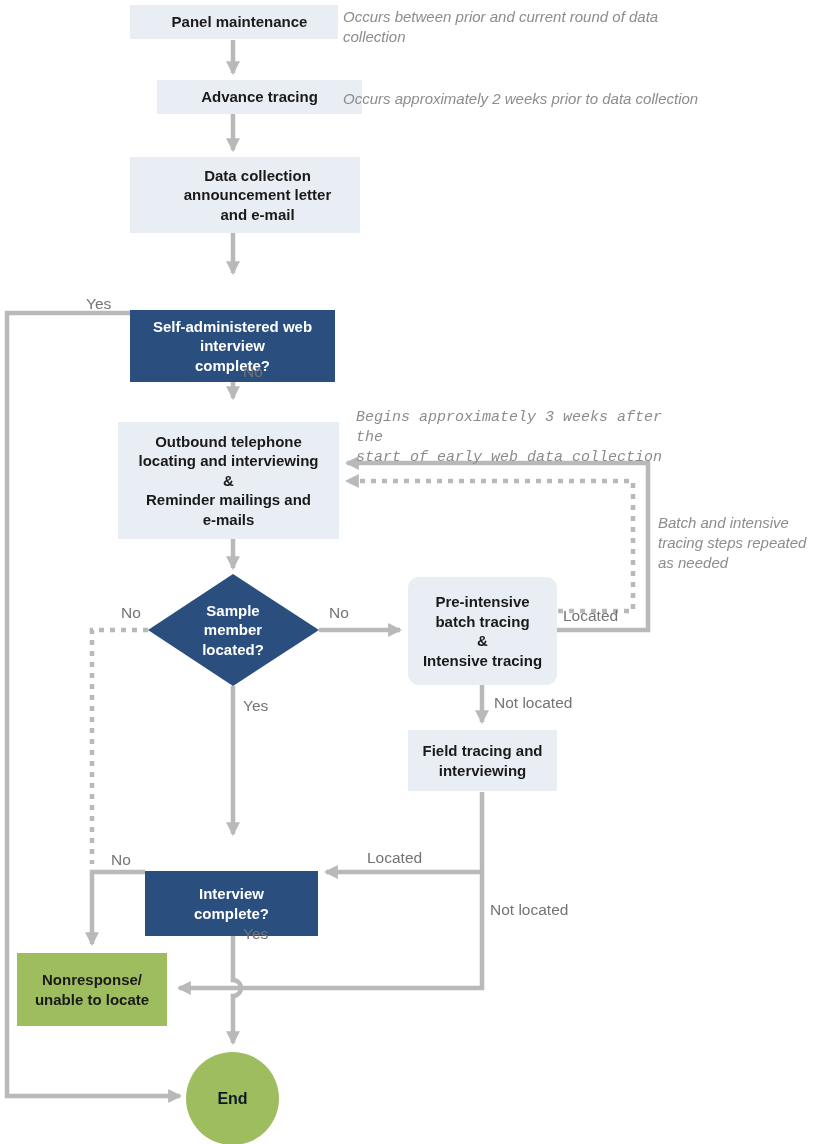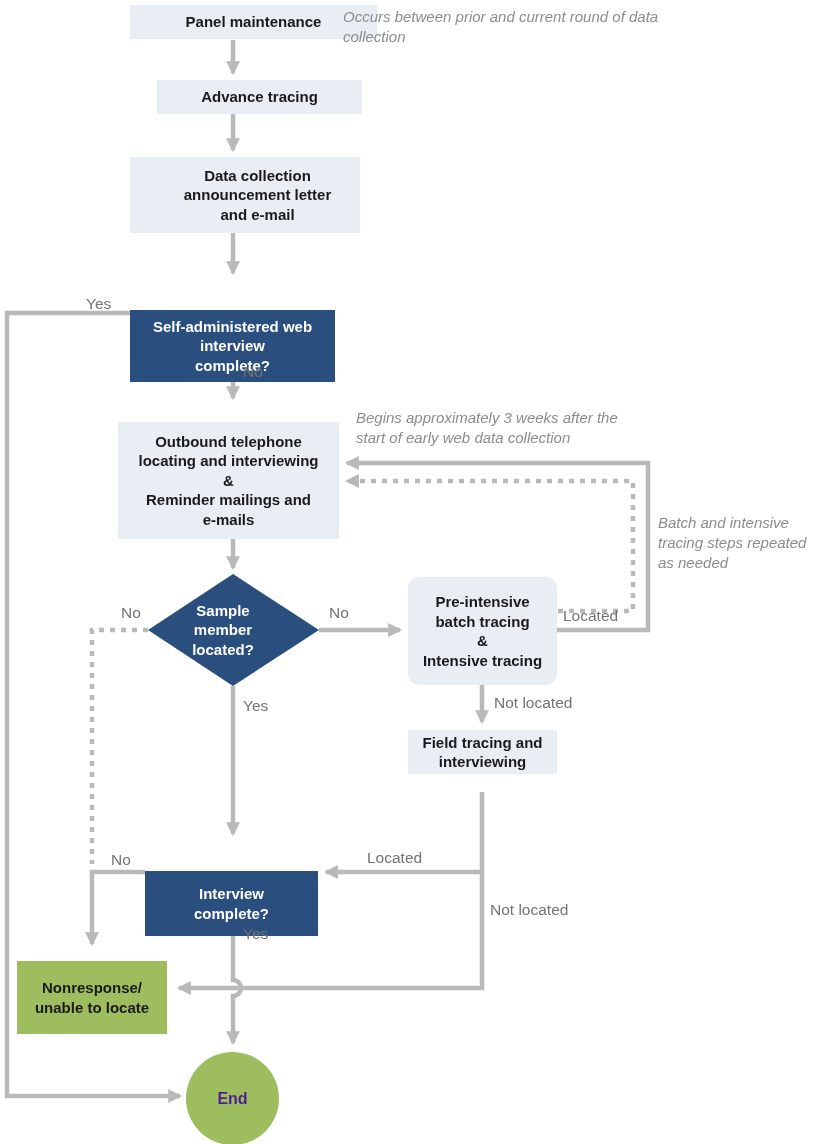--- a/index.html
+++ b/index.html
@@ -16,21 +16,21 @@
   .box.dark{background:#2a4e7e;color:#ffffff;margin-top:30px;}
   .box.green{background:#9dbd5e;}
   .diamond-label{
     position:absolute;display:flex;align-items:center;justify-content:center;
     text-align:center;white-space:pre-line;color:#ffffff;font-weight:bold;
     font-size:15px;line-height:1.3;
   }
   .end-circle{
     position:absolute;border-radius:50%;background:#9dbd5e;
     display:flex;align-items:center;justify-content:center;
-    font-weight:bold;font-size:16px;color:#4c1d95;
+    font-weight:bold;font-size:16px;color:#0f172a;
   }
   .elabel{position:absolute;font-size:15.5px;color:#737373;white-space:nowrap;}
   .note{
     position:absolute;font-size:15px;font-style:italic;color:#8c8c8c;
     line-height:1.33;white-space:pre-line;
   }
 </style>
 </head>
 <body>
 
@@ -56,71 +56,72 @@
       <path d="M547,611 L633,611 L633,481 L347,481" stroke-dasharray="5 6" marker-end="url(#arw)"></path>
       <path d="M482,685 L482,722" marker-end="url(#arw)"></path>
       <path d="M482,792 L482,988 L179,988" marker-end="url(#arw)"></path>
       <path d="M482,872 L326,872" marker-end="url(#arw)"></path>
       <path d="M233,686 L233,834" marker-end="url(#arw)"></path>
       <path d="M233,906 L233,980 A8,8 0 0 1 233,996 L233,1043" marker-end="url(#arw)"></path>
       <polygon points="233,574 319,630 233,686 148,630" fill="#2a4e7e" stroke="none"></polygon>
     </g>
   </svg>
 
-  <div class="box" style="left:130px;top:5px;width:247px;height:34px;">Panel maintenance</div>
+  <div class="box" style="left:130px;top:5px;width:197px;height:34px;padding-left:11px;">Panel maintenance</div>
 
   <div class="box" style="left:130px;top:80px;width:205px;height:34px;margin-left:27px;">Advance tracing</div>
 
   <div class="box" style="left:130px;top:157px;width:205px;height:76px;padding-left:25px;">Data collection
 announcement letter
 and e-mail</div>
 
   <div class="box dark" style="left:130px;top:280px;width:205px;height:72px;">Self-administered web
 interview
 complete?</div>
 
   <div class="box" style="left:118px;top:422px;width:221px;height:117px;">Outbound telephone
 locating and interviewing
 &amp;
 Reminder mailings and
 e-mails</div>
 
-  <div class="diamond-label" style="left:148px;top:592px;width:150px;height:76px;">Sample
+  <div class="diamond-label" style="left:158px;top:592px;width:150px;height:76px;">Sample
 member
 located?</div>
 
   <div class="box" style="left:408px;top:577px;width:149px;height:108px;border-radius:11px;">Pre-intensive
 batch tracing
 &amp;
 Intensive tracing</div>
 
-  <div class="box" style="left:408px;top:730px;width:149px;height:44px;">Field tracing and
+  <div class="box" style="left:408px;top:730px;width:149px;height:61px;">Field tracing and
 interviewing</div>
 
   <div class="box dark" style="left:145px;top:841px;width:173px;height:65px;">Interview
 complete?</div>
 
-  <div class="box green" style="left:17px;top:953px;width:150px;height:73px;margin-top:8px;">Nonresponse/
+  <div class="box green" style="left:17px;top:953px;width:150px;height:73px;">Nonresponse/
 unable to locate</div>
 
   <div class="end-circle" style="left:186px;top:1052px;width:93px;height:93px;">End</div>
 
   <div class="elabel" style="left:86px;top:295px;">Yes</div>
   <div class="elabel" style="left:243px;top:363px;">No</div>
   <div class="elabel" style="left:121px;top:604px;">No</div>
   <div class="elabel" style="left:329px;top:604px;">No</div>
   <div class="elabel" style="left:243px;top:697px;">Yes</div>
   <div class="elabel" style="left:563px;top:607px;">Located</div>
   <div class="elabel" style="left:494px;top:694px;">Not located</div>
   <div class="elabel" style="left:367px;top:849px;">Located</div>
   <div class="elabel" style="left:490px;top:901px;">Not located</div>
   <div class="elabel" style="left:111px;top:851px;">No</div>
   <div class="elabel" style="left:243px;top:925px;">Yes</div>
 
   <div class="note" style="left:343px;top:7px;width:330px;">Occurs between prior and current round of data
 collection</div>
-  <div class="note" style="left:356px;top:408px;width:320px;">Begins approximately 3 weeks after the
+  <div class="note" style="left:343px;top:89px;width:450px;">Occurs approximately 2 weeks prior to data collection</div>
+  <div class="note" style="left:356px;top:408px;width:320px;font-family:Liberation Mono, monospace;">Begins approximately 3 weeks after the
 start of early web data collection</div>
   <div class="note" style="left:658px;top:513px;width:175px;">Batch and intensive
 tracing steps repeated
 as needed</div>
 
 </div>
 
 </body></html>

